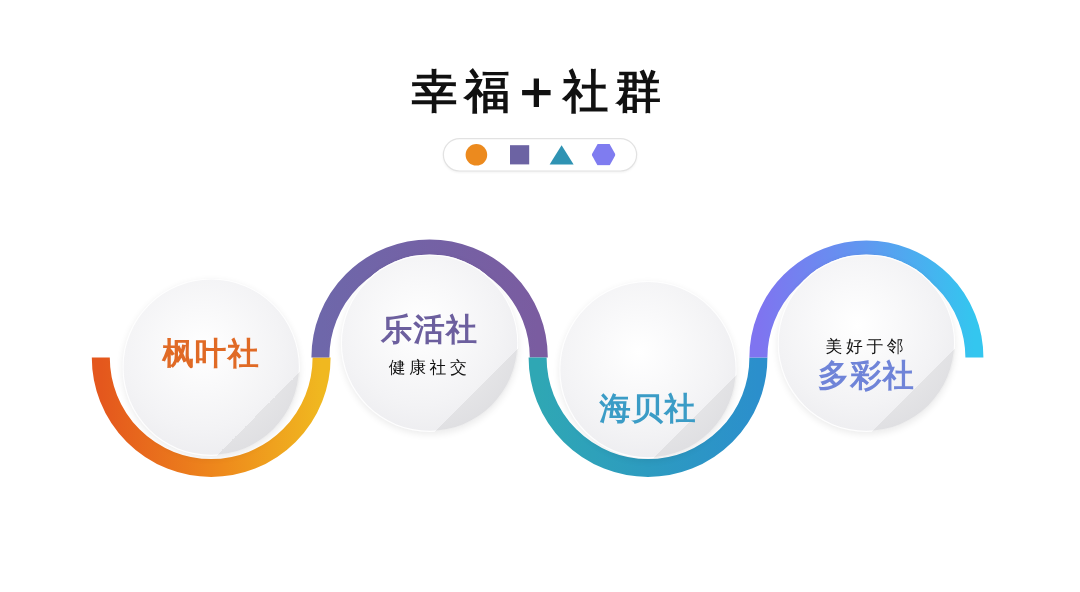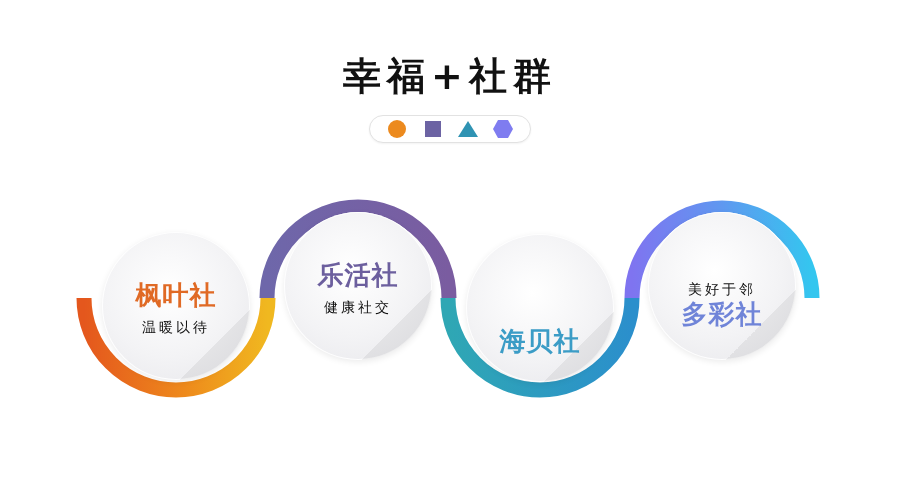--- a/index.html
+++ b/index.html
@@ -148,21 +148,20 @@
     <path d="M 267 298 A 91 91 0 0 1 449 298" fill="none" stroke="url(#g2)" stroke-width="15"></path>
 
     <path d="M 448 298 A 92 92 0 0 0 632 298" fill="none" stroke="url(#g3)" stroke-width="15"></path>
 
     <path d="M 632 298 A 90 90 0 0 1 812 298" fill="none" stroke="url(#g4)" stroke-width="15"></path>
   </svg>
 
   <div class="node" style="left:102px; top:232px;">
     <div class="shade"></div>
     <div class="node-text node-title" style="top:48px; color:#e06a25;">枫叶社</div>
-    <div class="node-text node-subtitle" style="top:84px;">温暖以待</div>
   </div>
 
   <div class="node" style="left:284px; top:212px;text-decoration:underline;">
     <div class="shade"></div>
     <div class="node-text node-title" style="top:48px; color:#6c5f9e;">乐活社</div>
     <div class="node-text node-subtitle" style="top:84px;">健康社交</div>
   </div>
 
   <div class="node" style="left:466px; top:234px;">
     <div class="shade"></div>

